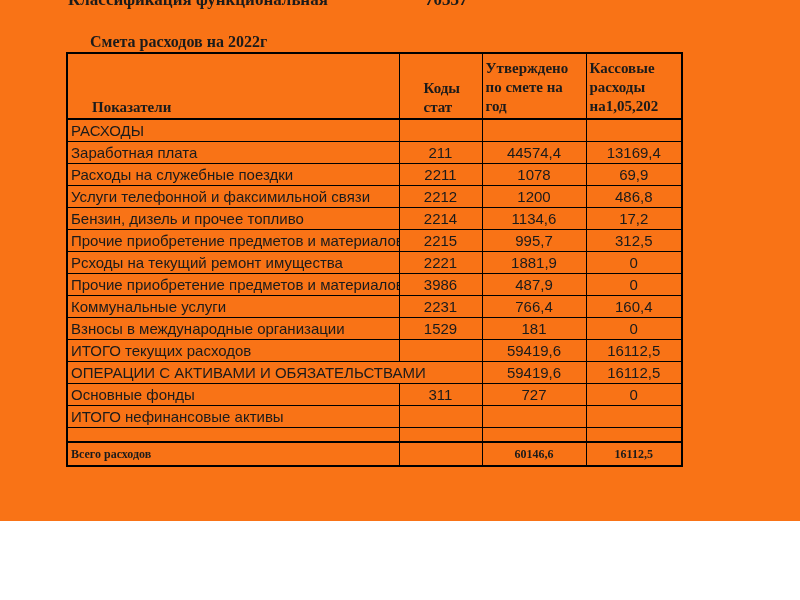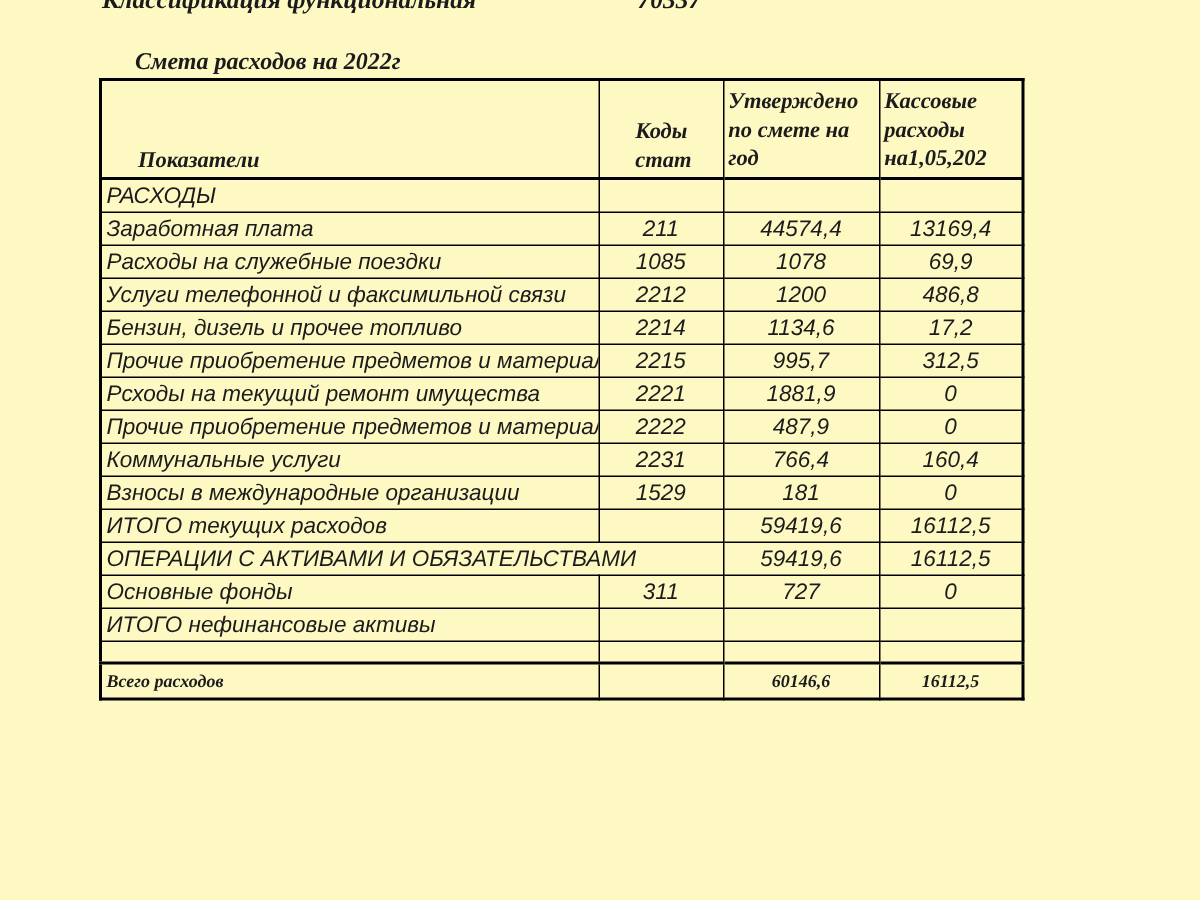--- a/index.html
+++ b/index.html
@@ -1,18 +1,18 @@
 <!DOCTYPE html>
 <html><head>
 <meta charset="utf-8">
 <style>
   html,body{margin:0;padding:0;background:#fff;}
   .page{
-    position:relative;width:800px;height:600px;background:#fef9c3;overflow:hidden;
-    font-family:"Liberation Sans","DejaVu Sans",sans-serif;color:#1b1b1b;font-style:italic;
+    position:relative;width:800px;height:521px;background:#f97316;overflow:hidden;
+    font-family:"Liberation Sans","DejaVu Sans",sans-serif;color:#1b1b1b;
   }
   
   .clip-line{
     position:absolute;top:-10px;left:68px;width:600px;
     font-family:"Liberation Serif","DejaVu Serif",serif;
     font-weight:bold;font-size:17px;white-space:nowrap;
   }
   .clip-line .clip-num{position:absolute;left:357px;top:0;}
   .doc-title{
     position:absolute;top:33px;left:90px;
@@ -83,21 +83,21 @@
         <td class="num"></td>
       </tr>
       <tr>
         <td>Заработная плата</td>
         <td class="num">211</td>
         <td class="num">44574,4</td>
         <td class="num">13169,4</td>
       </tr>
       <tr>
         <td>Расходы на служебные поездки</td>
-        <td class="num">1085</td>
+        <td class="num">2211</td>
         <td class="num">1078</td>
         <td class="num">69,9</td>
       </tr>
       <tr>
         <td>Услуги телефонной и факсимильной связи</td>
         <td class="num">2212</td>
         <td class="num">1200</td>
         <td class="num">486,8</td>
       </tr>
       <tr>
@@ -113,21 +113,21 @@
         <td class="num">312,5</td>
       </tr>
       <tr>
         <td>Рсходы на текущий ремонт имущества</td>
         <td class="num">2221</td>
         <td class="num">1881,9</td>
         <td class="num">0</td>
       </tr>
       <tr>
         <td>Прочие приобретение предметов и материалов</td>
-        <td class="num">2222</td>
+        <td class="num">3986</td>
         <td class="num">487,9</td>
         <td class="num">0</td>
       </tr>
       <tr>
         <td>Коммунальные услуги</td>
         <td class="num">2231</td>
         <td class="num">766,4</td>
         <td class="num">160,4</td>
       </tr>
       <tr>

